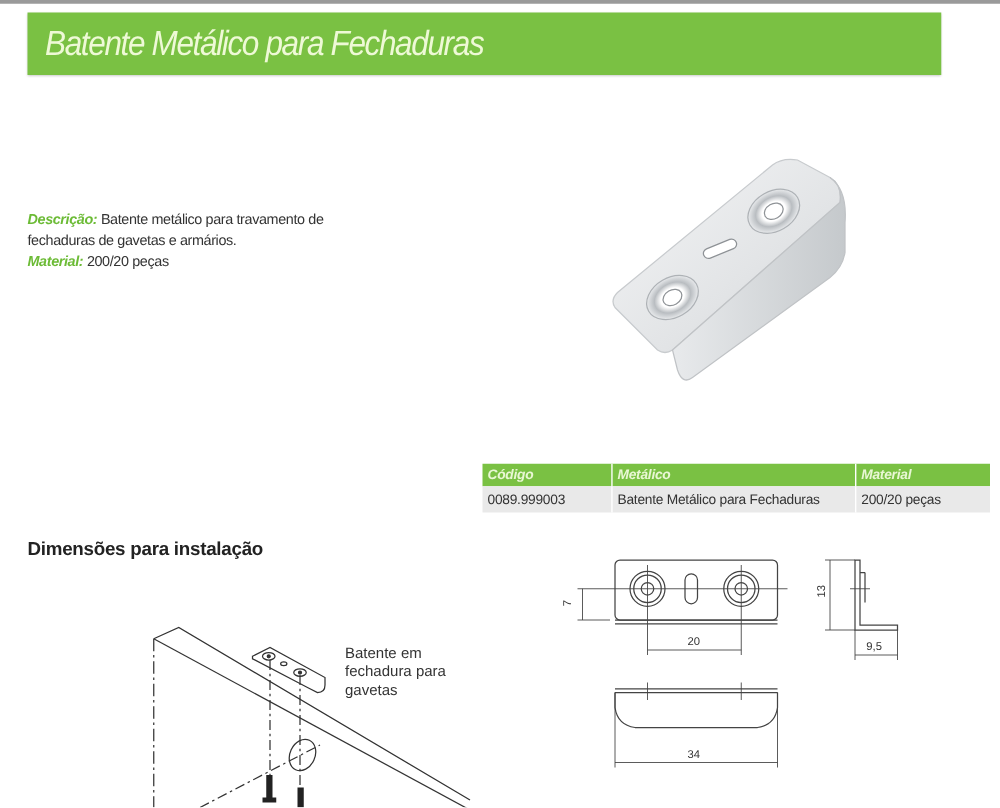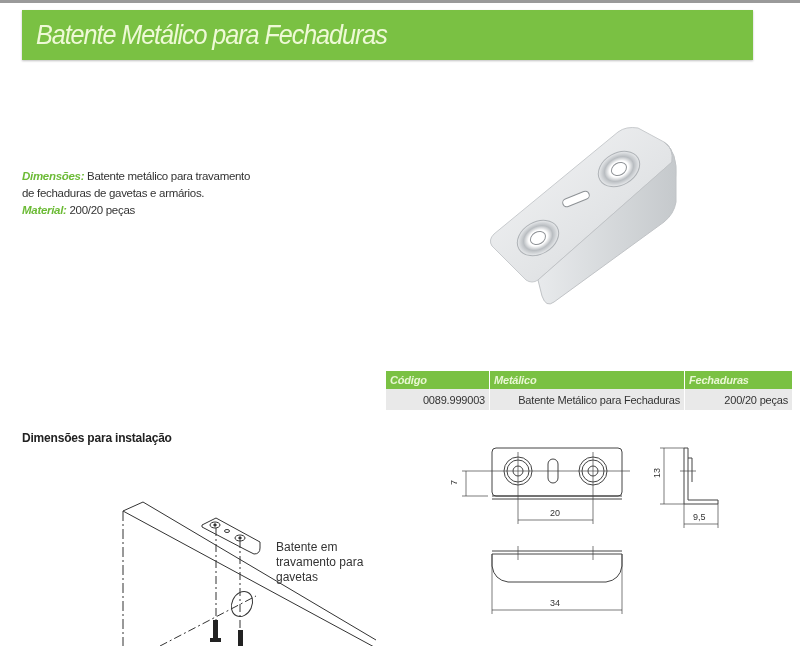--- a/index.html
+++ b/index.html
@@ -6,39 +6,39 @@
   body { width:800px; height:646px; background:#ffffff; position:relative; overflow:hidden; font-family:"Liberation Sans", sans-serif; }
   .topline { position:absolute; left:0; top:0; width:800px; height:3px; background:#9a9a9a; }
   .title-bar { position:absolute; left:22px; top:10px; width:731px; height:50px; background:#7ac143; box-shadow:0 1px 2px rgba(0,0,0,0.25); }
   .title-bar h1 { margin:0; position:absolute; left:14px; top:9px; font-family:"Liberation Sans", sans-serif; font-weight:normal; font-style:italic; font-size:28px; color:#eef9d6; letter-spacing:-1.2px; transform:scaleX(0.9); transform-origin:left center; }
   .specs { position:absolute; left:22px; top:168px; width:240px; font-size:11.5px; line-height:17px; color:#333; letter-spacing:-0.3px; }
   .specs .lbl { color:#6cbb36; font-style:italic; font-weight:bold; }
   .product-photo { position:absolute; left:478px; top:118px; width:220px; height:192px; }
   table.prod { position:absolute; left:386px; top:371px; width:406px; border-collapse:collapse; font-size:11px; }
   table.prod th { background:#7ac143; color:#e9f7d4; font-style:italic; font-weight:bold; text-align:left; padding:2px 4px; height:14px; border-right:1px solid #ffffff; letter-spacing:-0.2px; }
   table.prod th:last-child { border-right:none; }
-  table.prod td { background:#e9e9e9; color:#333; padding:3px 4px; height:15px; border-right:1px solid #ffffff; letter-spacing:-0.2px;text-align:right; }
+  table.prod td { background:#e9e9e9; color:#333; padding:3px 4px; height:15px; border-right:1px solid #ffffff; letter-spacing:-0.2px; }
   table.prod td:last-child { border-right:none; }
-  .section-title { position:absolute; left:22px; top:431px; font-size:12px; font-weight:bold; color:#222; letter-spacing:-0.2px; }
+  .section-title { position:absolute; left:22px; top:431px; font-size:15px; font-weight:bold; color:#222; letter-spacing:-0.2px; }
   .install { position:absolute; left:60px; top:480px; width:340px; height:166px; }
-  .callout { position:absolute; left:276px; top:540px; font-size:12px; line-height:15px; color:#333; }
+  .callout { position:absolute; left:276px; top:515px; font-size:12px; line-height:15px; color:#333; }
   .drawing { position:absolute; left:440px; top:430px; width:300px; height:216px; }
 </style>
 </head>
 <body>
 
 <div class="topline"></div>
 
 <div class="title-bar">
   <h1>Batente Metálico para Fechaduras</h1>
 </div>
 
 <div class="specs">
   <div>
-    <span class="lbl">Dimensões:</span>
+    <span class="lbl">Descrição:</span>
     <span>Batente metálico para travamento de fechaduras de gavetas e armários.</span>
   </div>
   <div>
     <span class="lbl">Material:</span>
     <span>200/20 peças</span>
   </div>
 </div>
 
 <svg class="product-photo" viewBox="0 0 220 192">
   <defs>
@@ -68,21 +68,21 @@
   <ellipse cx="60" cy="120" rx="8" ry="6" transform="rotate(-30 60 120)" fill="#ffffff" stroke="#8e9296"></ellipse>
 
   <rect x="84" y="77" width="28" height="8" rx="4" transform="rotate(-22 98 81)" fill="#ffffff" stroke="#8e9296"></rect>
 </svg>
 
 <table class="prod">
   <thead>
     <tr>
       <th style="width:95px">Código</th>
       <th style="width:186px">Metálico</th>
-      <th>Fechaduras</th>
+      <th>Material</th>
     </tr>
   </thead>
   <tbody>
     <tr>
       <td>0089.999003</td>
       <td>Batente Metálico para Fechaduras</td>
       <td>200/20 peças</td>
     </tr>
   </tbody>
 </table>
@@ -113,21 +113,21 @@
 
   <g fill="#222">
     <rect x="153" y="140" width="5" height="20"></rect>
     <rect x="150" y="158" width="11" height="4"></rect>
     <rect x="178" y="150" width="5" height="16"></rect>
   </g>
 </svg>
 
 <div class="callout">
   <div>Batente em</div>
-  <div>travamento para</div>
+  <div>fechadura para</div>
   <div>gavetas</div>
 </div>
 
 <svg class="drawing" viewBox="0 0 300 216">
   <g fill="none" stroke="#444" stroke-width="1">
 
     <rect x="52" y="18" width="130" height="48" rx="4" fill="#fff"></rect>
     <line x1="52" y1="66" x2="182" y2="66"></line>
     <line x1="52" y1="69" x2="182" y2="69"></line>
 

